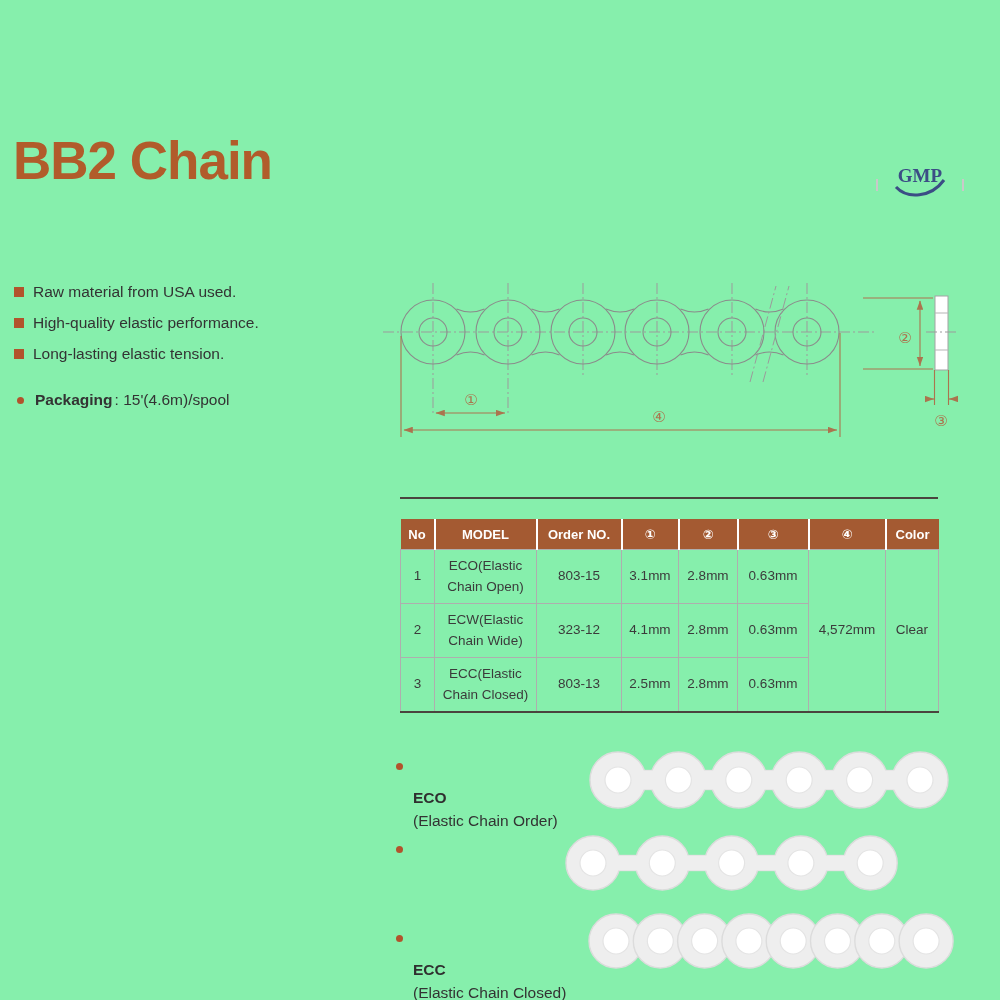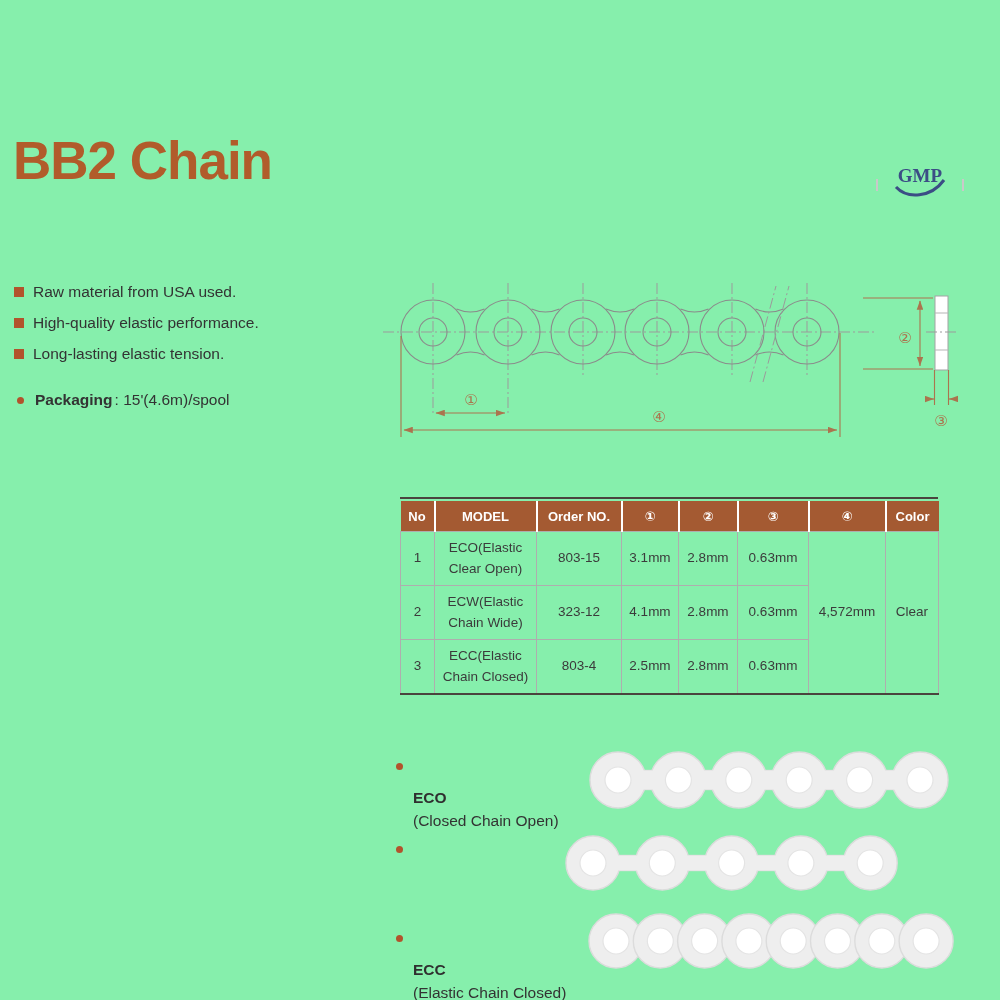--- a/index.html
+++ b/index.html
@@ -28,21 +28,21 @@
   
   .diagram{left:380px;top:265px;}
   .cl{stroke:#9b9b9b;stroke-width:1;stroke-dasharray:11 3 2 3;fill:none;}
   .outline{stroke:#8b8b8b;stroke-width:1.1;fill:none;}
   .dim{stroke:var(--c-dimension,#ab744e);stroke-width:1.1;fill:none;}
   .dimlabel{fill:var(--c-dimension,#ab744e);font-size:15px;font-family:"DejaVu Sans",sans-serif;}
   .sv{stroke:#a3a3a3;fill:#ffffff;stroke-width:1;}
   .svline{stroke:#b5b5b5;stroke-width:1;}
 
   
-  .tablewrap{left:400px;top:497px;width:538px;border-top:2px solid #4a443e;padding-top:2px;}
+  .tablewrap{left:400px;top:497px;width:538px;border-top:2px solid #4a443e;padding-top:20px;}
   table.spec{width:538px;border-collapse:collapse;table-layout:fixed;border-bottom:2px solid #4a443e;}
   table.spec th{background:var(--c-header_bg,#a45a32);color:#fff;font-size:13px;font-weight:bold;height:30px;border-right:2px solid #fff;padding:0;font-family:"Liberation Sans","DejaVu Sans",sans-serif;}
   table.spec th:last-child{border-right:none;}
   table.spec td{border:1px solid #aeaeae;text-align:center;vertical-align:middle;font-size:13.5px;color:#3b3b3b;height:53px;padding:0 3px;line-height:1.55;font-family:"Liberation Sans","DejaVu Sans",sans-serif;}
 
   
   .prod{position:absolute;left:396px;display:flex;}
   .pdot2{width:7px;height:7px;border-radius:50%;background:var(--c-bullet,#b2532c);margin:7px 10px 0 0;flex:none;}
   .pcode{font-size:15.5px;font-weight:bold;color:#2f2f2f;line-height:20px;margin-top:32px;}
   .pname{font-size:15.5px;color:#333;line-height:26px;}
@@ -179,53 +179,53 @@
           <th>①</th>
           <th>②</th>
           <th>③</th>
           <th>④</th>
           <th>Color</th>
         </tr>
       </thead>
       <tbody>
         <tr>
           <td>1</td>
-          <td>ECO(Elastic Clear Open)</td>
+          <td>ECO(Elastic Chain Open)</td>
           <td>803-15</td>
           <td>3.1mm</td>
           <td>2.8mm</td>
           <td>0.63mm</td>
           <td rowspan="3">4,572mm</td>
           <td rowspan="3">Clear</td>
         </tr>
         <tr>
           <td>2</td>
           <td>ECW(Elastic Chain Wide)</td>
           <td>323-12</td>
           <td>4.1mm</td>
           <td>2.8mm</td>
           <td>0.63mm</td>
         </tr>
         <tr>
           <td>3</td>
           <td>ECC(Elastic Chain Closed)</td>
-          <td>803-4</td>
+          <td>803-13</td>
           <td>2.5mm</td>
           <td>2.8mm</td>
           <td>0.63mm</td>
         </tr>
       </tbody>
     </table>
   </div>
 
   <div class="prod" style="top:756px">
     <span class="pdot2"></span>
     <div>
       <div class="pcode">ECO</div>
-      <div class="pname">(Closed Chain Open)</div>
+      <div class="pname">(Elastic Chain Order)</div>
     </div>
   </div>
   <svg class="chain" style="top:742px" viewBox="0 0 410 76">
       <rect x="83.2" y="28.5" width="20" height="19" class="cfill cstroke"></rect>
       <rect x="143.6" y="28.5" width="20" height="19" class="cfill cstroke"></rect>
       <rect x="204" y="28.5" width="20" height="19" class="cfill cstroke"></rect>
       <rect x="264.4" y="28.5" width="20" height="19" class="cfill cstroke"></rect>
       <rect x="324.8" y="28.5" width="20" height="19" class="cfill cstroke"></rect>
       <circle cx="63" cy="38" r="28" class="cfill cstroke"></circle>
       <circle cx="123.4" cy="38" r="28" class="cfill cstroke"></circle>

